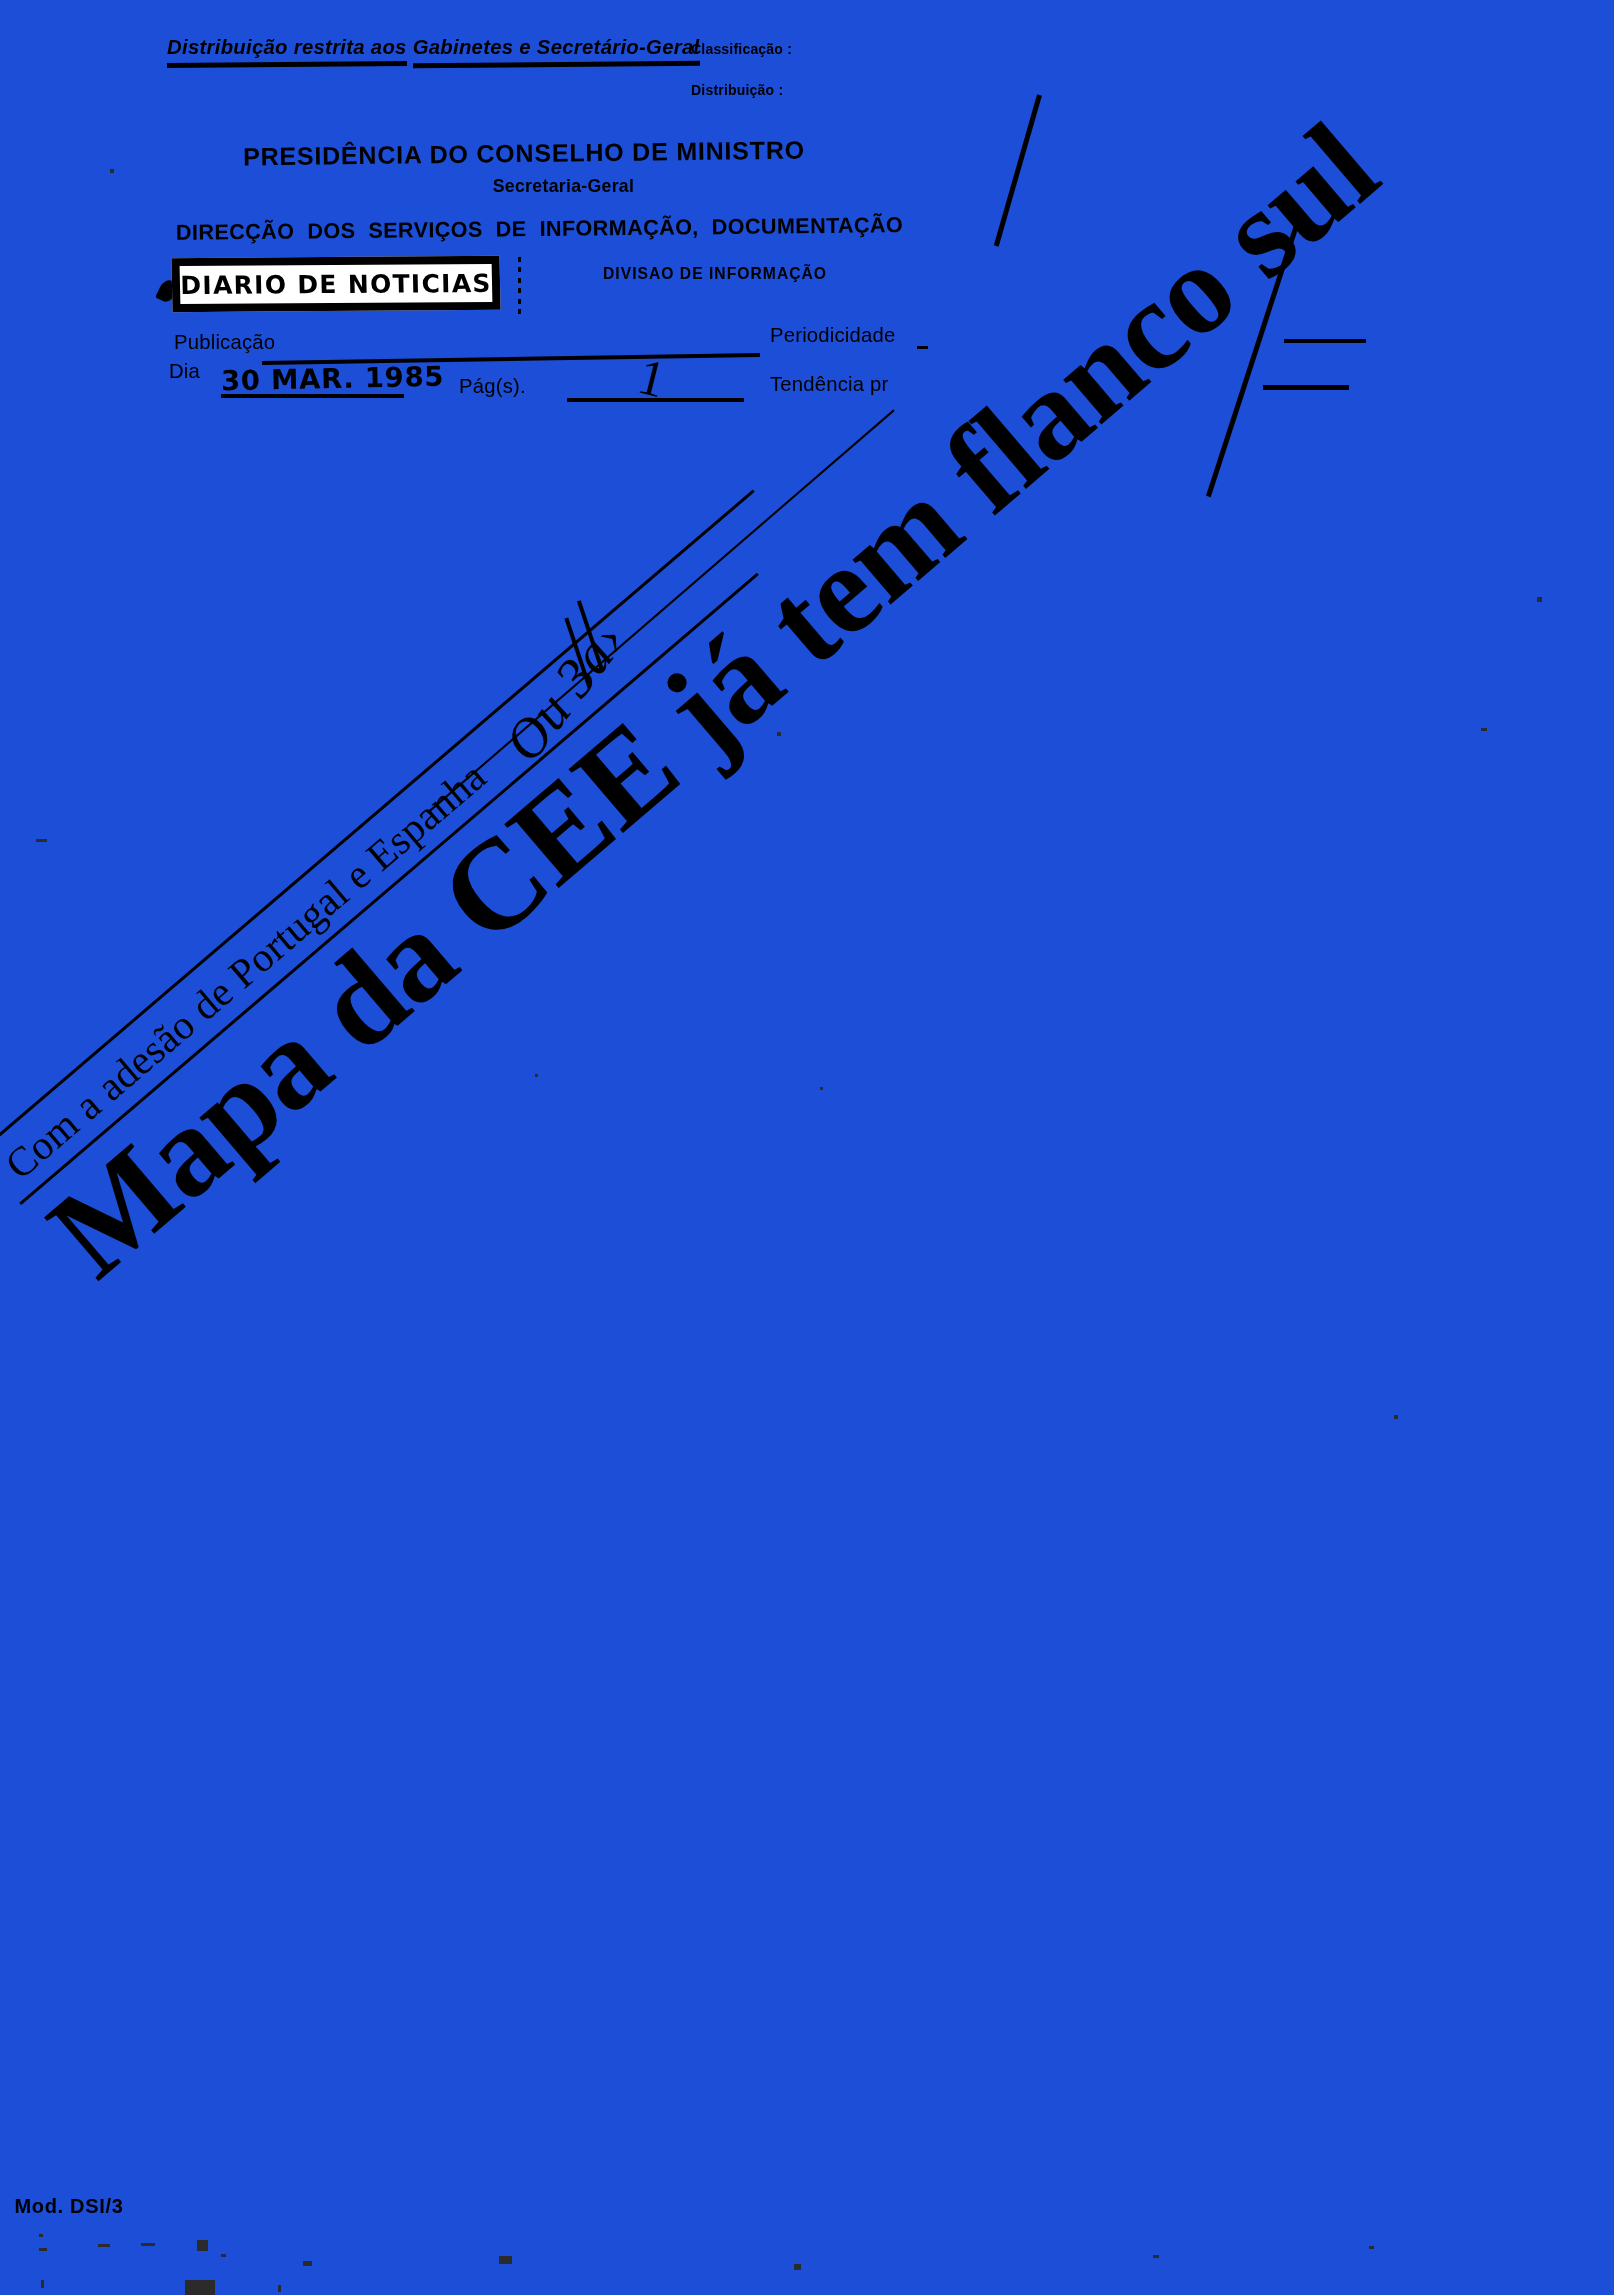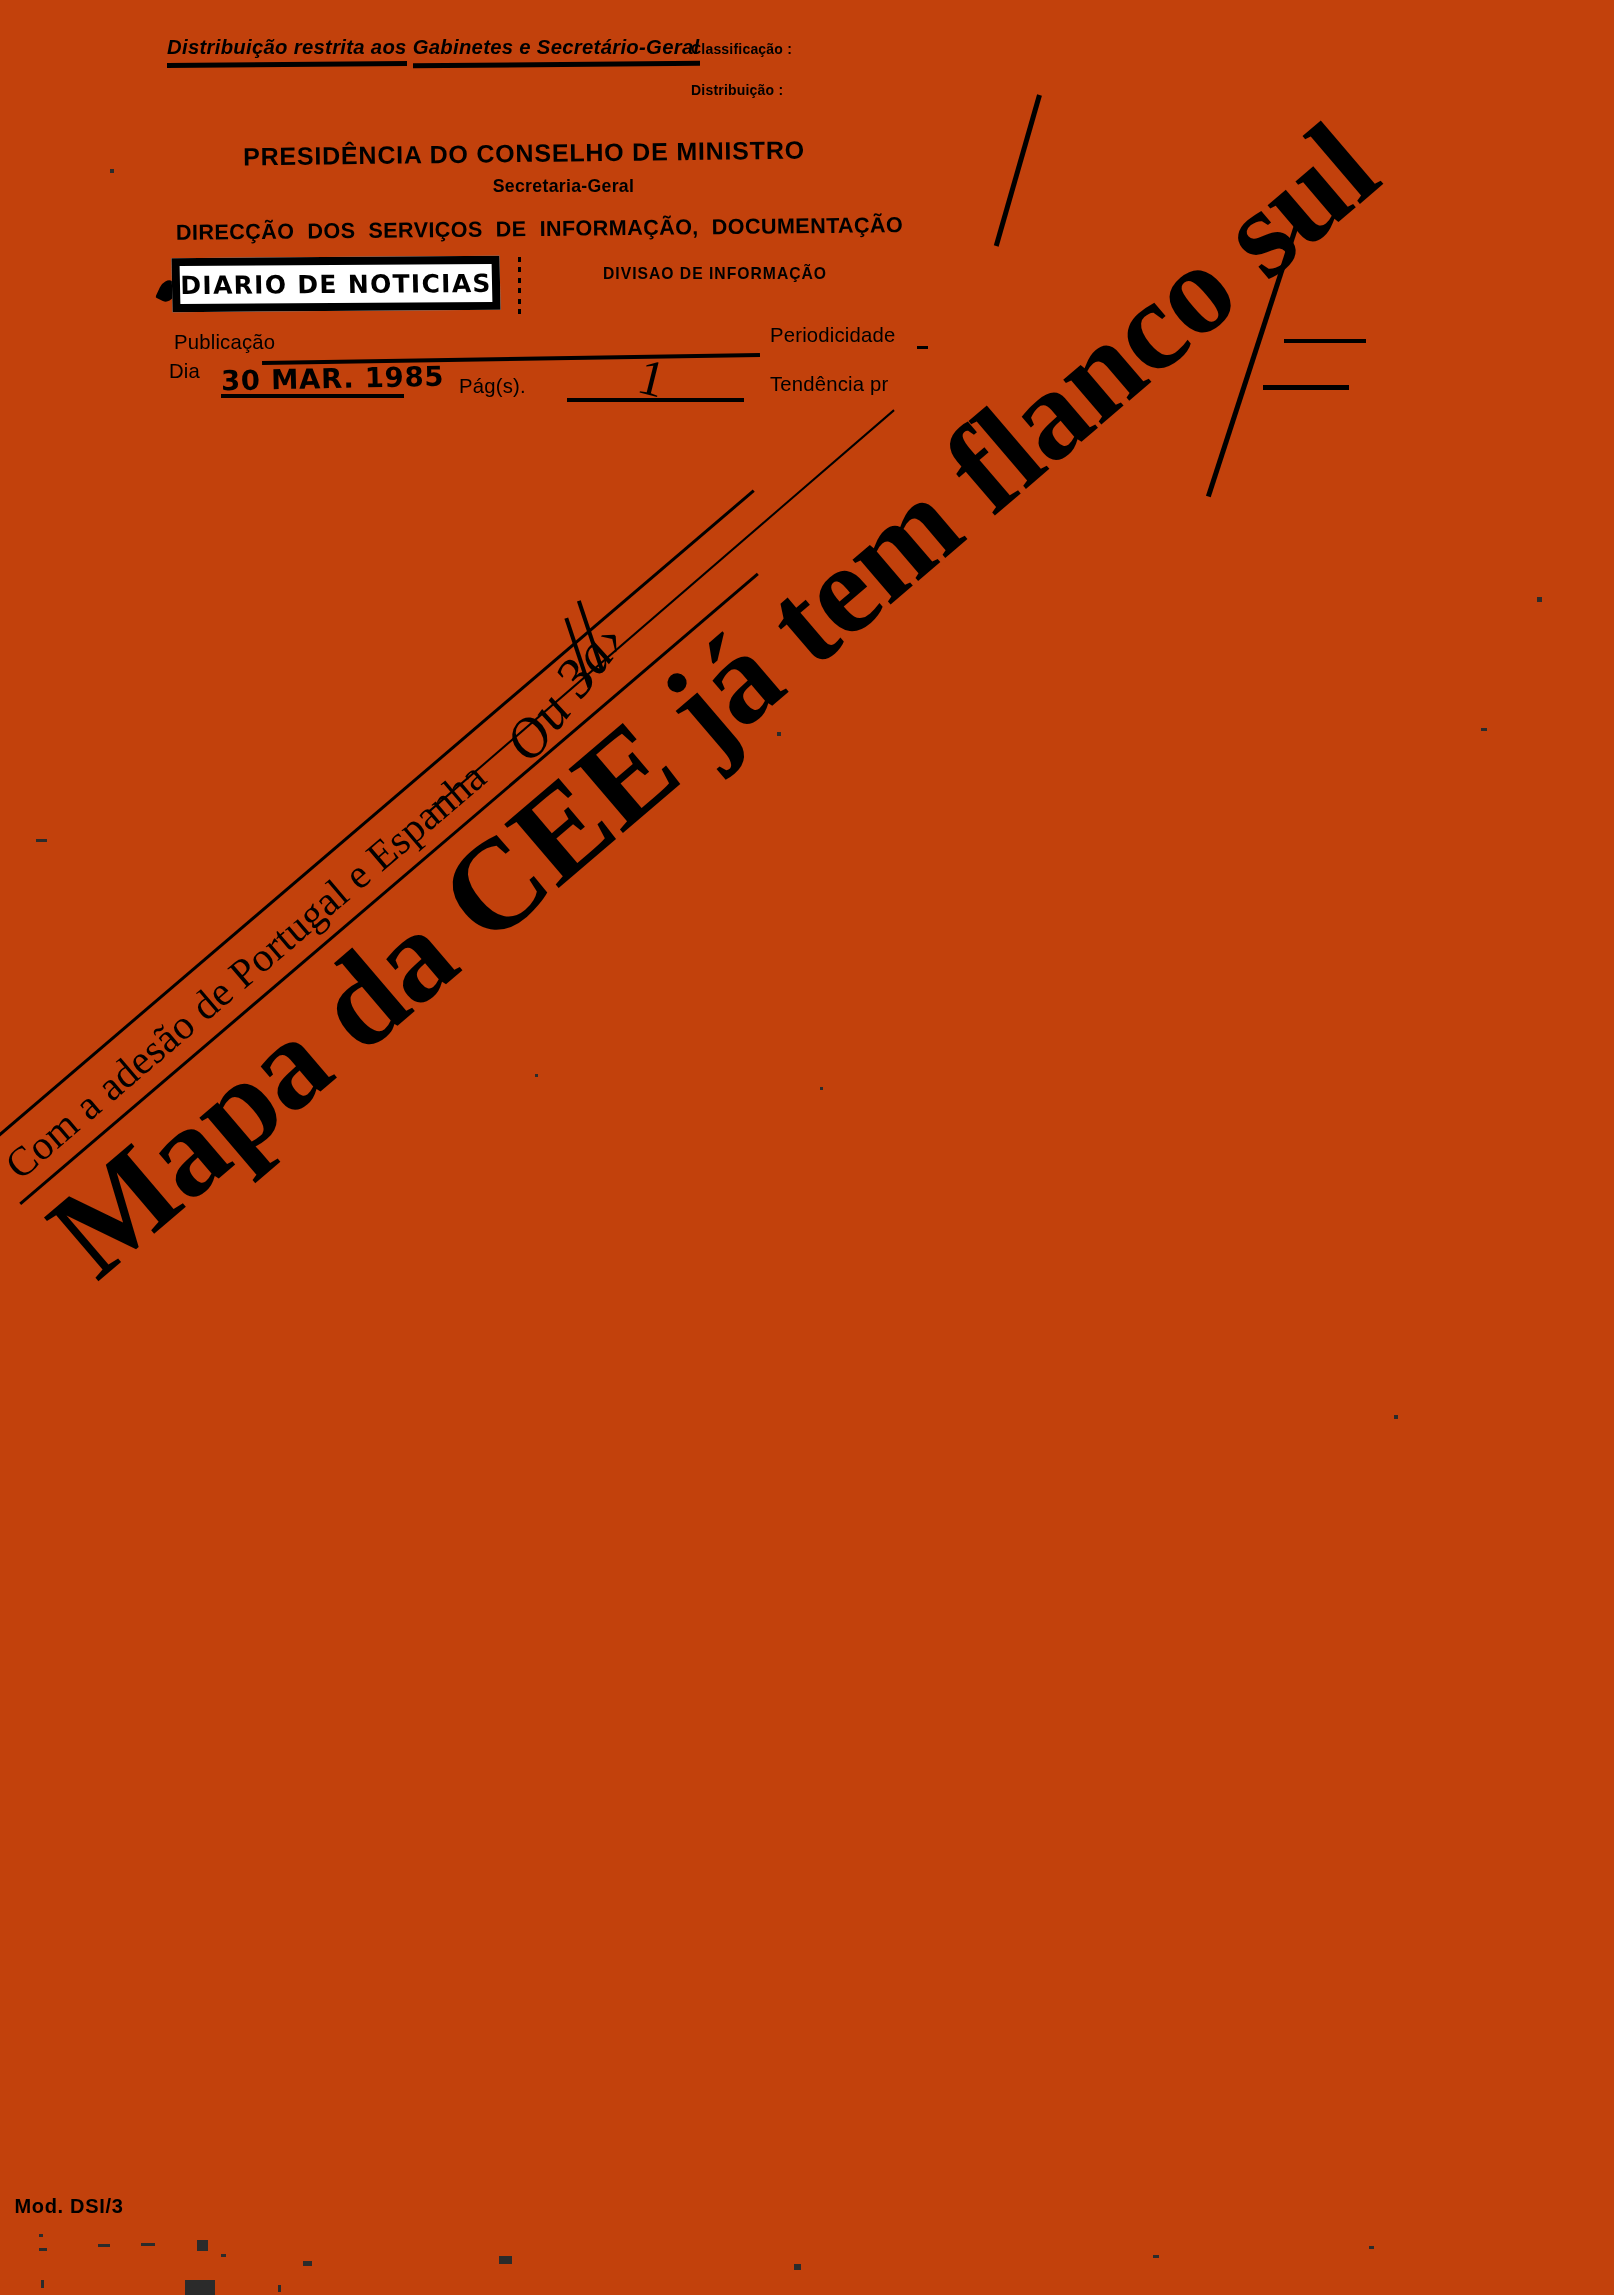--- a/index.html
+++ b/index.html
@@ -5,21 +5,21 @@
 <style>
   html, body {
     margin: 0;
     padding: 0;
     background: #8a8a8a;
   }
   .page {
     position: relative;
     width: 1614px;
     height: 2295px;
-    background: #c2410c;
+    background: #1d4ed8;
     overflow: hidden;
     font-family: "Liberation Sans", sans-serif;
     color: #000000;
     -webkit-font-smoothing: none;
   }
 
   
   .abs { position: absolute; }
   .nowrap { white-space: nowrap; }
 

